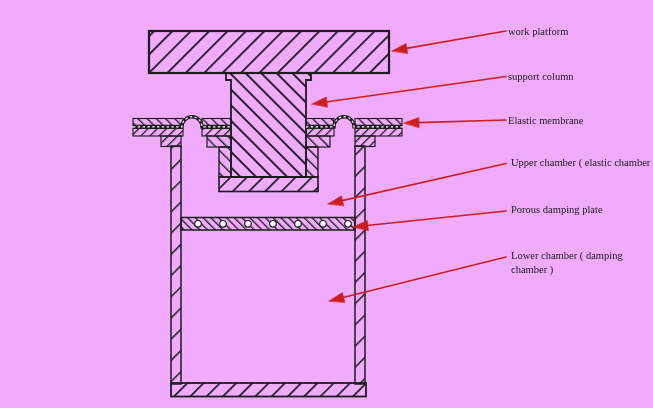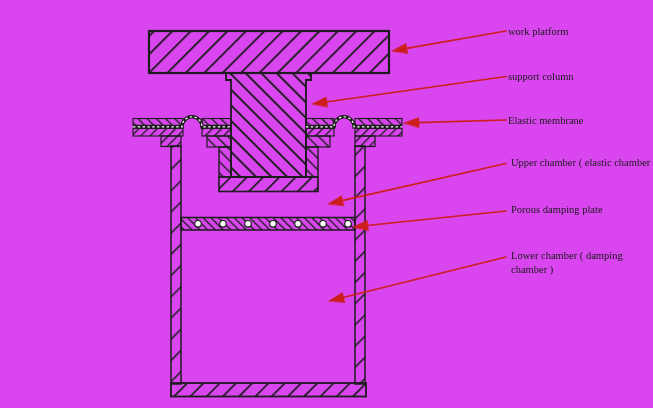--- a/index.html
+++ b/index.html
@@ -5,21 +5,21 @@
   html, body {
     margin: 0;
     padding: 0;
     background: #fbfaf7;
     font-family: "Liberation Serif", serif;
   }
   .stage {
     position: relative;
     width: 653px;
     height: 408px;
-    background: #d946ef;
+    background: #f0abfc;
     overflow: hidden;
   }
   svg { display: block; }
   text {
     font-family: "Liberation Serif", serif;
     font-size: 10.5px;
   }
 </style>
 </head>
 <body>

